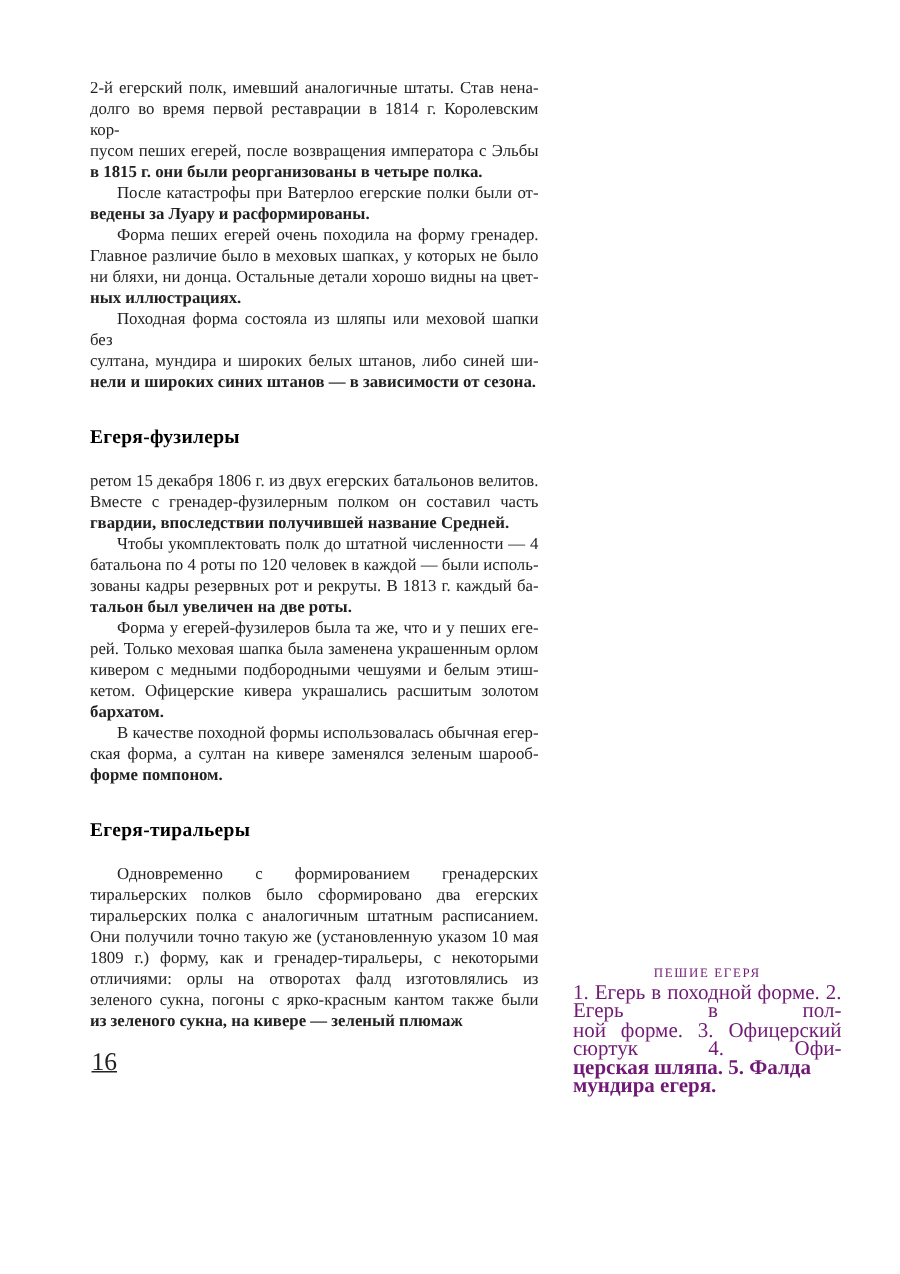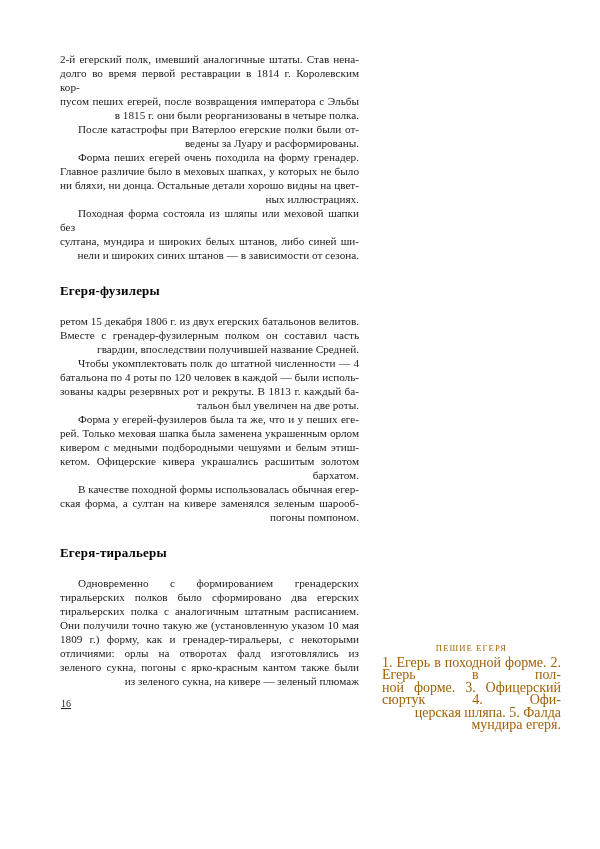--- a/index.html
+++ b/index.html
@@ -27,44 +27,44 @@
     width: 299px;
     font-size: 11.2px;
     line-height: 14px;
   }
   .para { margin: 0; }
   .line { width: 100%; }
   .line.just {
     text-align: justify;
     text-align-last: justify;
   }
-  .line.last { text-align: right; }
+  .line.last { text-align: left; font-weight: bold; }
   .line.ind { text-indent: 18px; }
   .heading {
     font-size: 13px;
     font-weight: bold;
     line-height: 15px;
     margin: 21px 0 16px 0;
     color: #000000;
     letter-spacing: 0.2px;
   }
   .page-num {
     position: absolute;
     left: 61px;
     top: 698px;
-    font-size: 10px;
+    font-size: 17px;
     color: var(--text);
     text-decoration: underline;
   }
   .figure-caption {
     position: absolute;
     left: 382px;
     top: 643px;
     width: 179px;
-    color: #a16207;
+    color: #701a75;
   }
   .cap-title {
     text-align: center;
     font-size: 8.6px;
     letter-spacing: 1.1px;
     margin-bottom: 4px;
     white-space: nowrap;
   }
   .cap-body {
     font-size: 14px;
@@ -112,21 +112,21 @@
       <div class="para">
         <div class="line just ind">Форма у егерей-фузилеров была та же, что и у пеших еге-</div>
         <div class="line just">рей. Только меховая шапка была заменена украшенным орлом</div>
         <div class="line just">кивером с медными подбородными чешуями и белым этиш-</div>
         <div class="line just">кетом. Офицерские кивера украшались расшитым золотом</div>
         <div class="line last">бархатом.</div>
       </div>
       <div class="para">
         <div class="line just ind">В качестве походной формы использовалась обычная егер-</div>
         <div class="line just">ская форма, а султан на кивере заменялся зеленым шарооб-</div>
-        <div class="line last">погоны помпоном.</div>
+        <div class="line last">форме помпоном.</div>
       </div>
       <h2 class="heading">Егеря-тиральеры</h2>
       <div class="para">
         <div class="line just ind">Одновременно с формированием гренадерских</div>
         <div class="line just">тиральерских полков было сформировано два егерских</div>
         <div class="line just">тиральерских полка с аналогичным штатным расписанием.</div>
         <div class="line just">Они получили точно такую же (установленную указом 10 мая</div>
         <div class="line just">1809 г.) форму, как и гренадер-тиральеры, с некоторыми</div>
         <div class="line just">отличиями: орлы на отворотах фалд изготовлялись из</div>
         <div class="line just">зеленого сукна, погоны с ярко-красным кантом также были</div>

